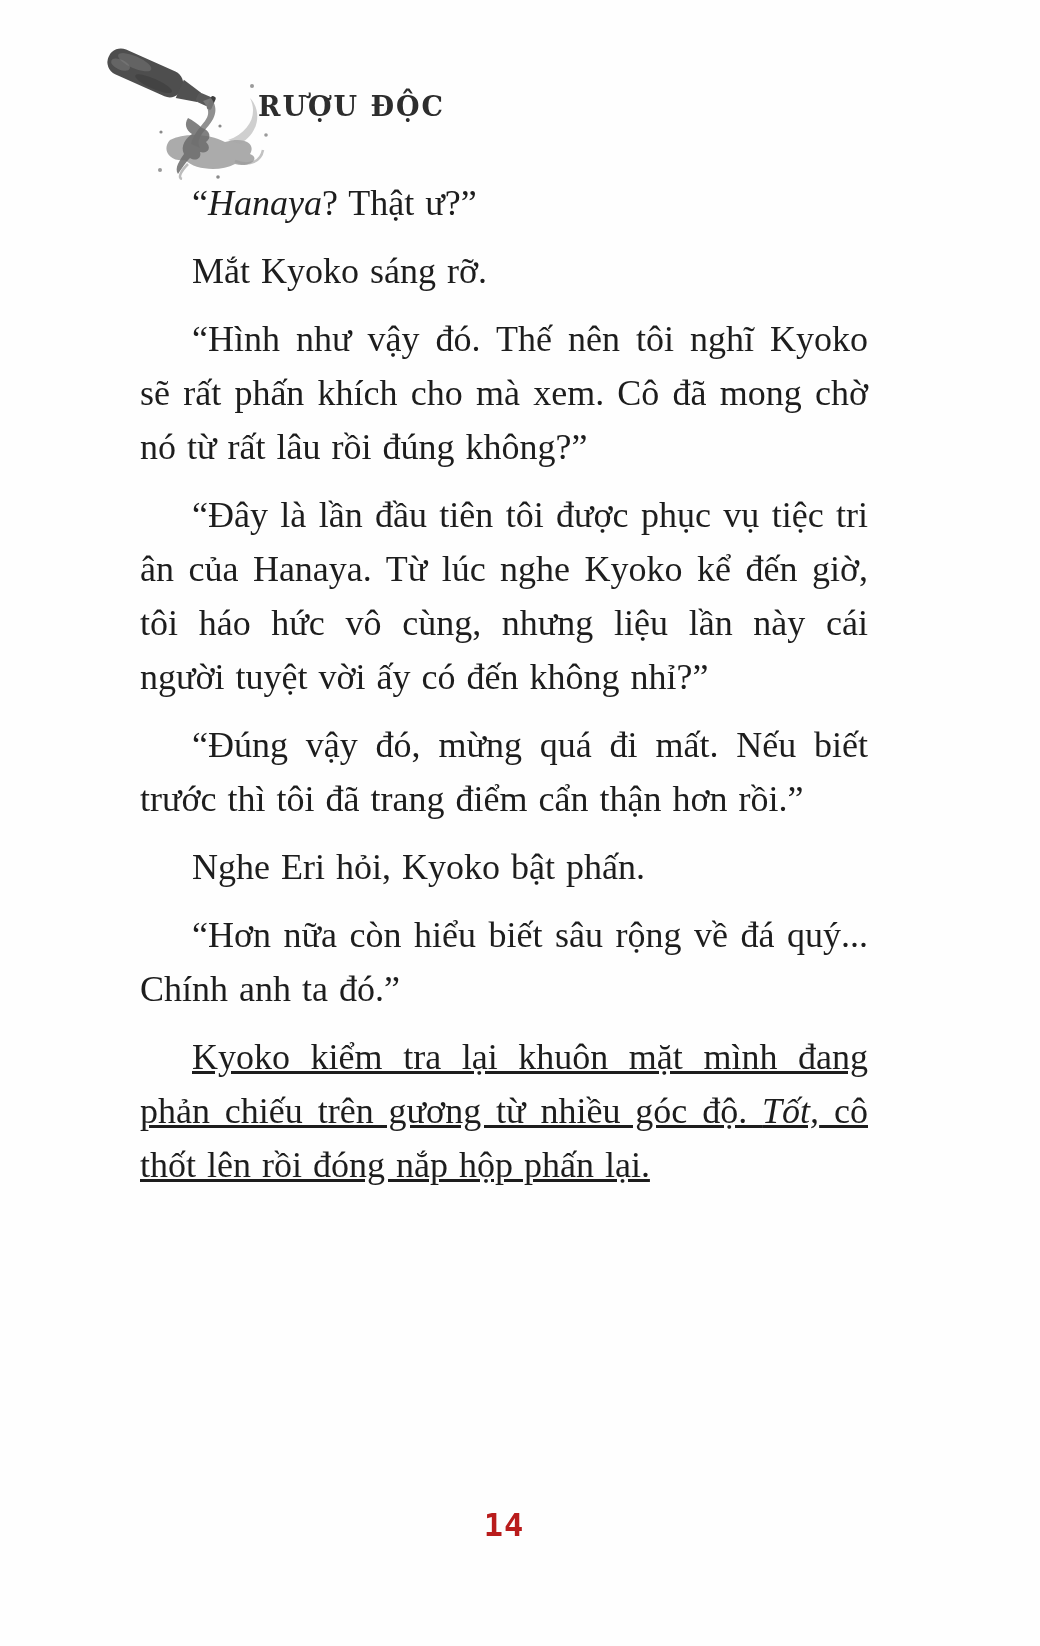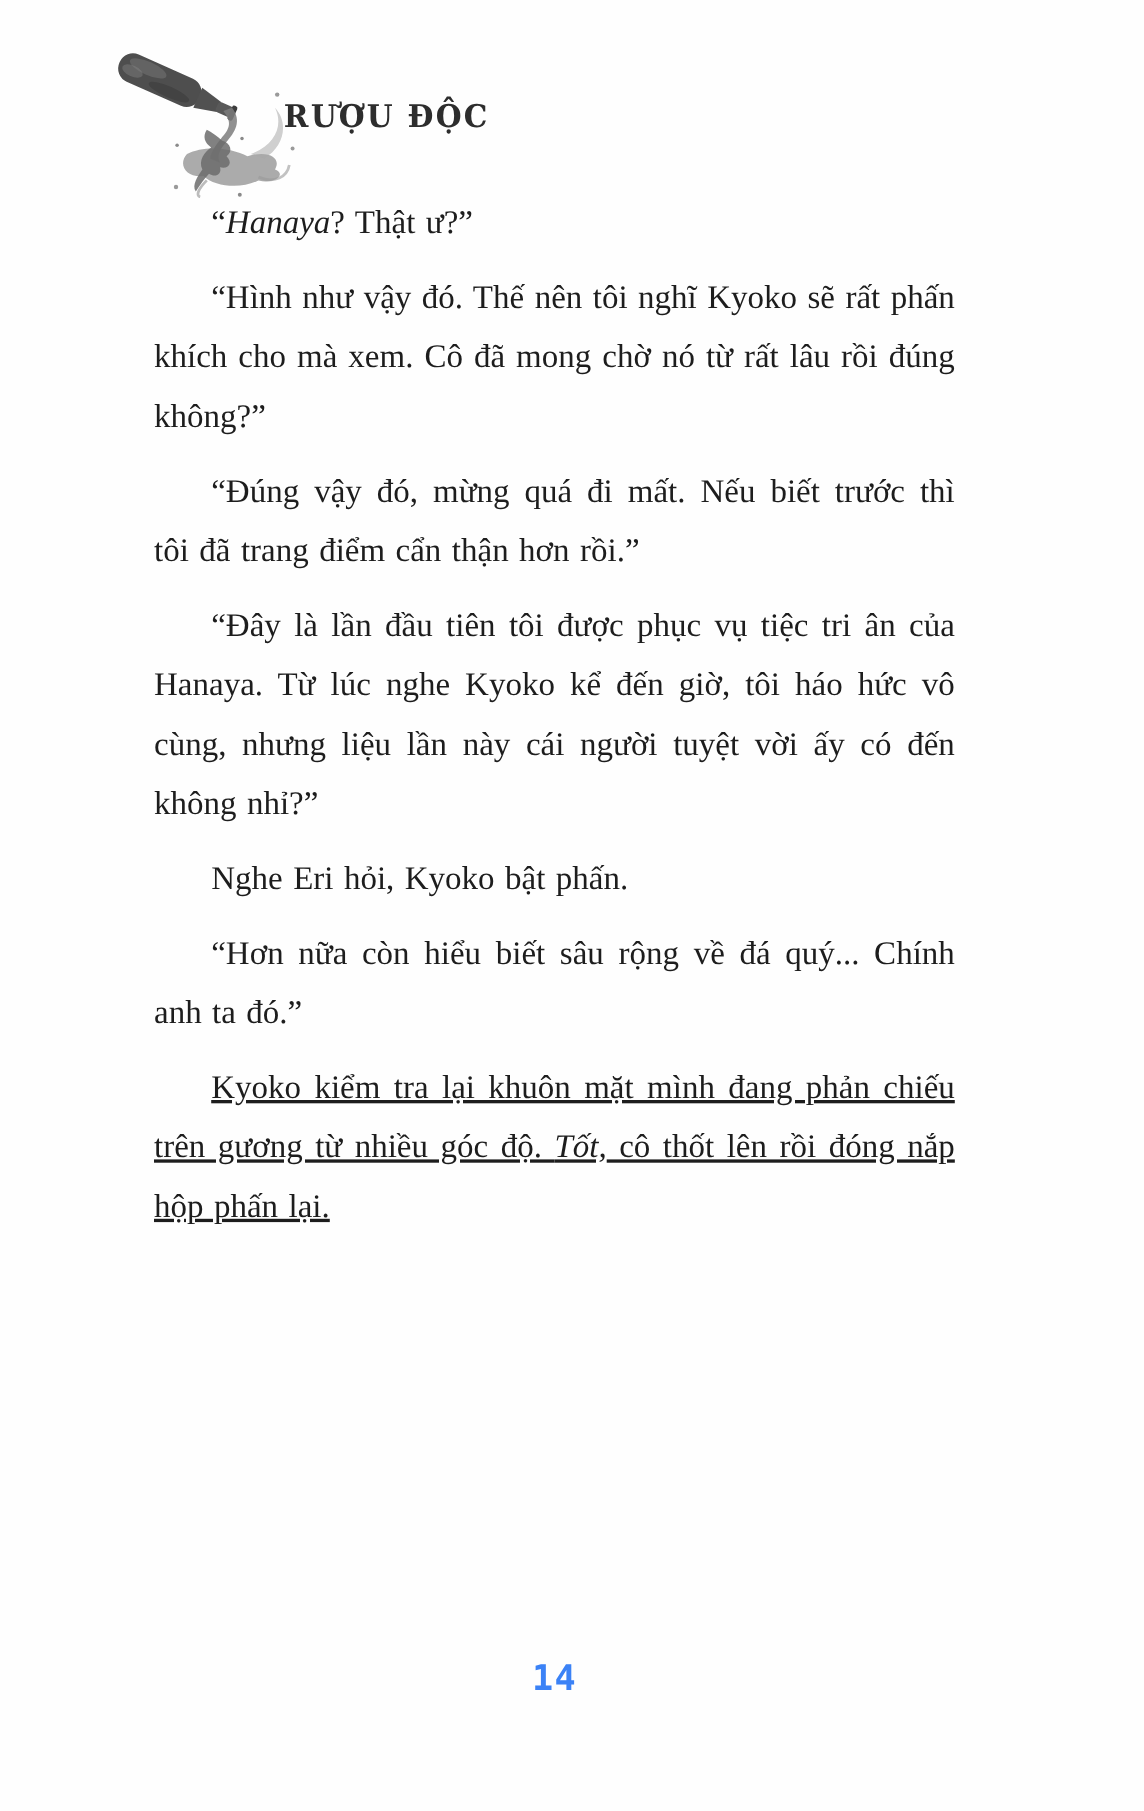--- a/index.html
+++ b/index.html
@@ -30,36 +30,36 @@
   .body-text {
     position: absolute;
     left: 140px;
     top: 176px;
     width: 728px;
   }
   .body-text p {
     margin: 0 0 14px 0;
     text-indent: 52px;
     text-align: justify;
-    font-size: 30px;
+    font-size: 36px;
     line-height: 54px;
     word-spacing: 2px;
   }
   .body-text p:last-child { margin-bottom: 0; text-decoration: underline; }
   .body-text em { font-style: italic; }
   .page-number {
     position: absolute;
     left: 140px;
     width: 728px;
     top: 1506px;
     text-align: center;
     font-family: "DejaVu Sans Mono", monospace;
     font-size: 32px;
     letter-spacing: 1px;
-    color: #3b82f6;
+    color: #b91c1c;
     font-weight: bold;
   }
 </style>
 </head>
 <body>
 
 <div class="page">
 
   <div class="chapter-header">
     <svg class="logo" viewBox="0 0 175 140" aria-hidden="true">
@@ -89,23 +89,24 @@
       <circle cx="152" cy="46" r="2" fill="#9a9a9a"></circle>
       <circle cx="166" cy="95" r="1.8" fill="#9a9a9a"></circle>
       <circle cx="118" cy="137" r="1.8" fill="#8a8a8a"></circle>
       <circle cx="60" cy="130" r="2" fill="#9a9a9a"></circle>
     </svg>
     <div class="chapter-title">RƯỢU ĐỘC</div>
   </div>
 
   <main class="body-text" id="body-text">
       <p><span>“</span><em>Hanaya</em><span>? Thật ư?”</span></p>
+      <p><span>Mắt Kyoko sáng rỡ.</span></p>
       <p><span>“Hình như vậy đó. Thế nên tôi nghĩ Kyoko sẽ rất phấn khích cho mà xem. Cô đã mong chờ nó từ rất lâu rồi đúng không?”</span></p>
+      <p><span>“Đây là lần đầu tiên tôi được phục vụ tiệc tri ân của Hanaya. Từ lúc nghe Kyoko kể đến giờ, tôi háo hức vô cùng, nhưng liệu lần này cái người tuyệt vời ấy có đến không nhỉ?”</span></p>
       <p><span>“Đúng vậy đó, mừng quá đi mất. Nếu biết trước thì tôi đã trang điểm cẩn thận hơn rồi.”</span></p>
-      <p><span>“Đây là lần đầu tiên tôi được phục vụ tiệc tri ân của Hanaya. Từ lúc nghe Kyoko kể đến giờ, tôi háo hức vô cùng, nhưng liệu lần này cái người tuyệt vời ấy có đến không nhỉ?”</span></p>
       <p><span>Nghe Eri hỏi, Kyoko bật phấn.</span></p>
       <p><span>“Hơn nữa còn hiểu biết sâu rộng về đá quý... Chính anh ta đó.”</span></p>
       <p><span>Kyoko kiểm tra lại khuôn mặt mình đang phản chiếu trên gương từ nhiều góc độ. </span><em>Tốt,</em><span> cô thốt lên rồi đóng nắp hộp phấn lại.</span></p>
     </main>
 
   <div class="page-number">14</div>
 
 </div>
 
 </body></html>

